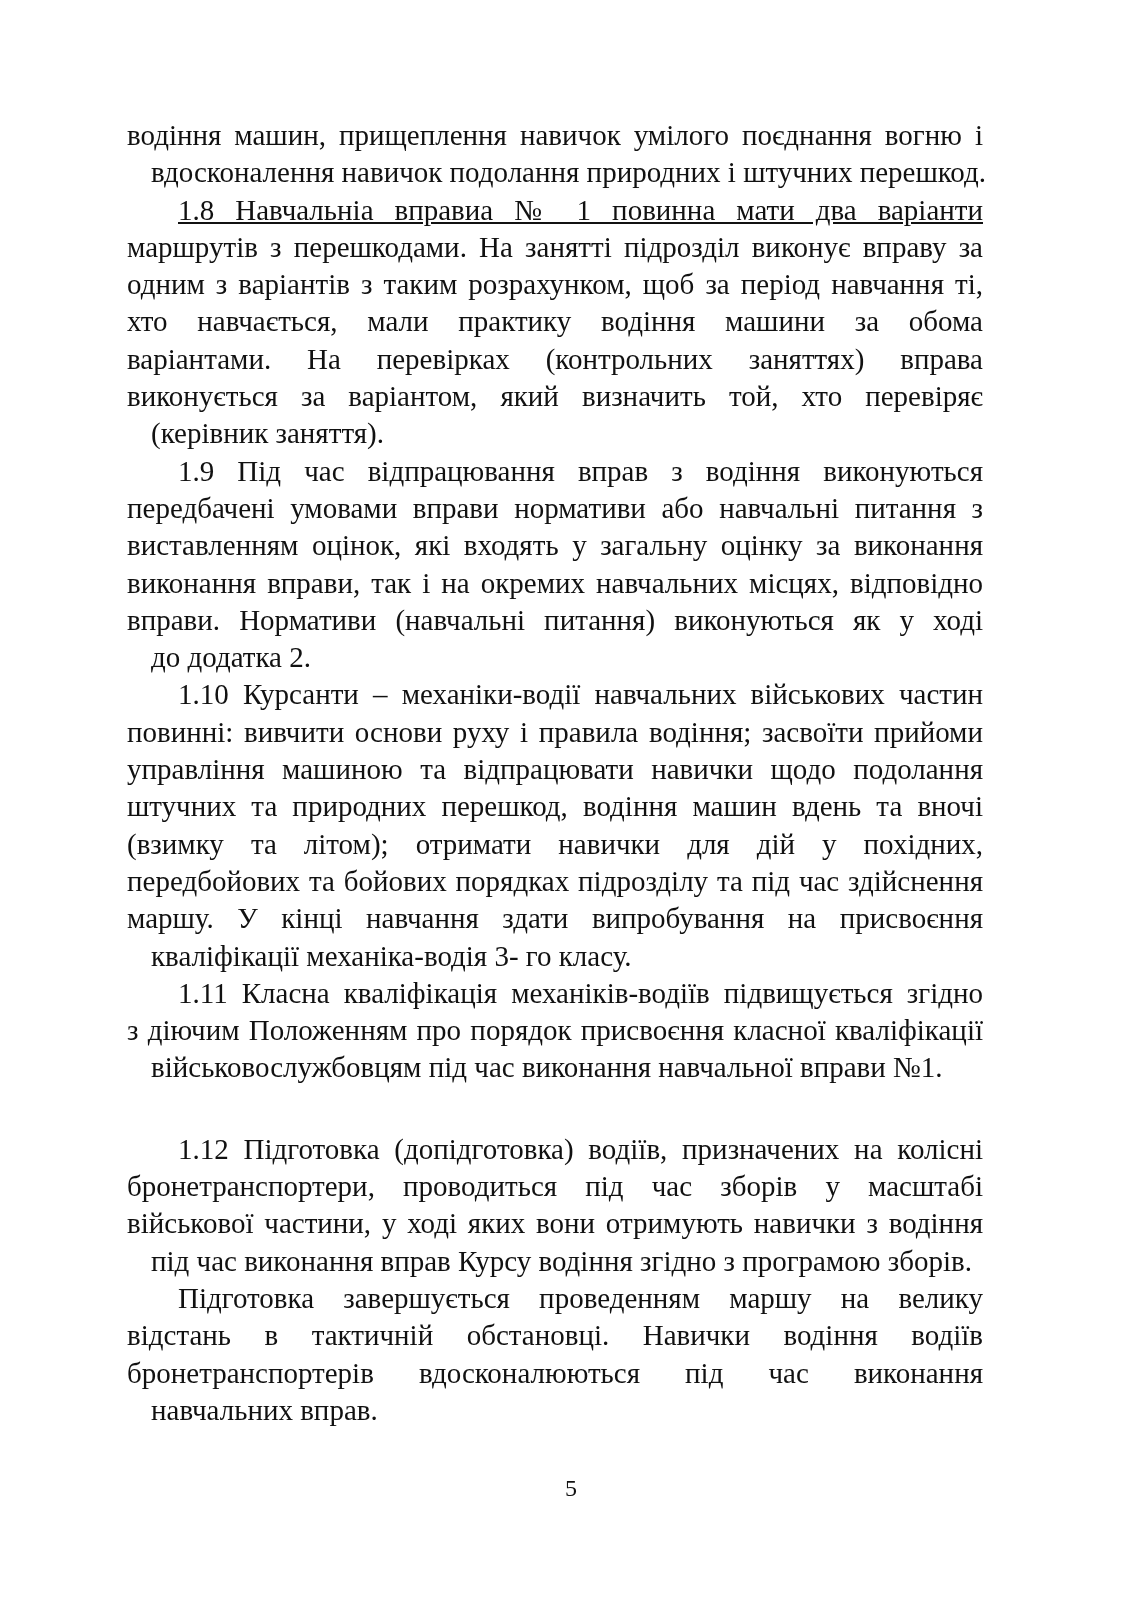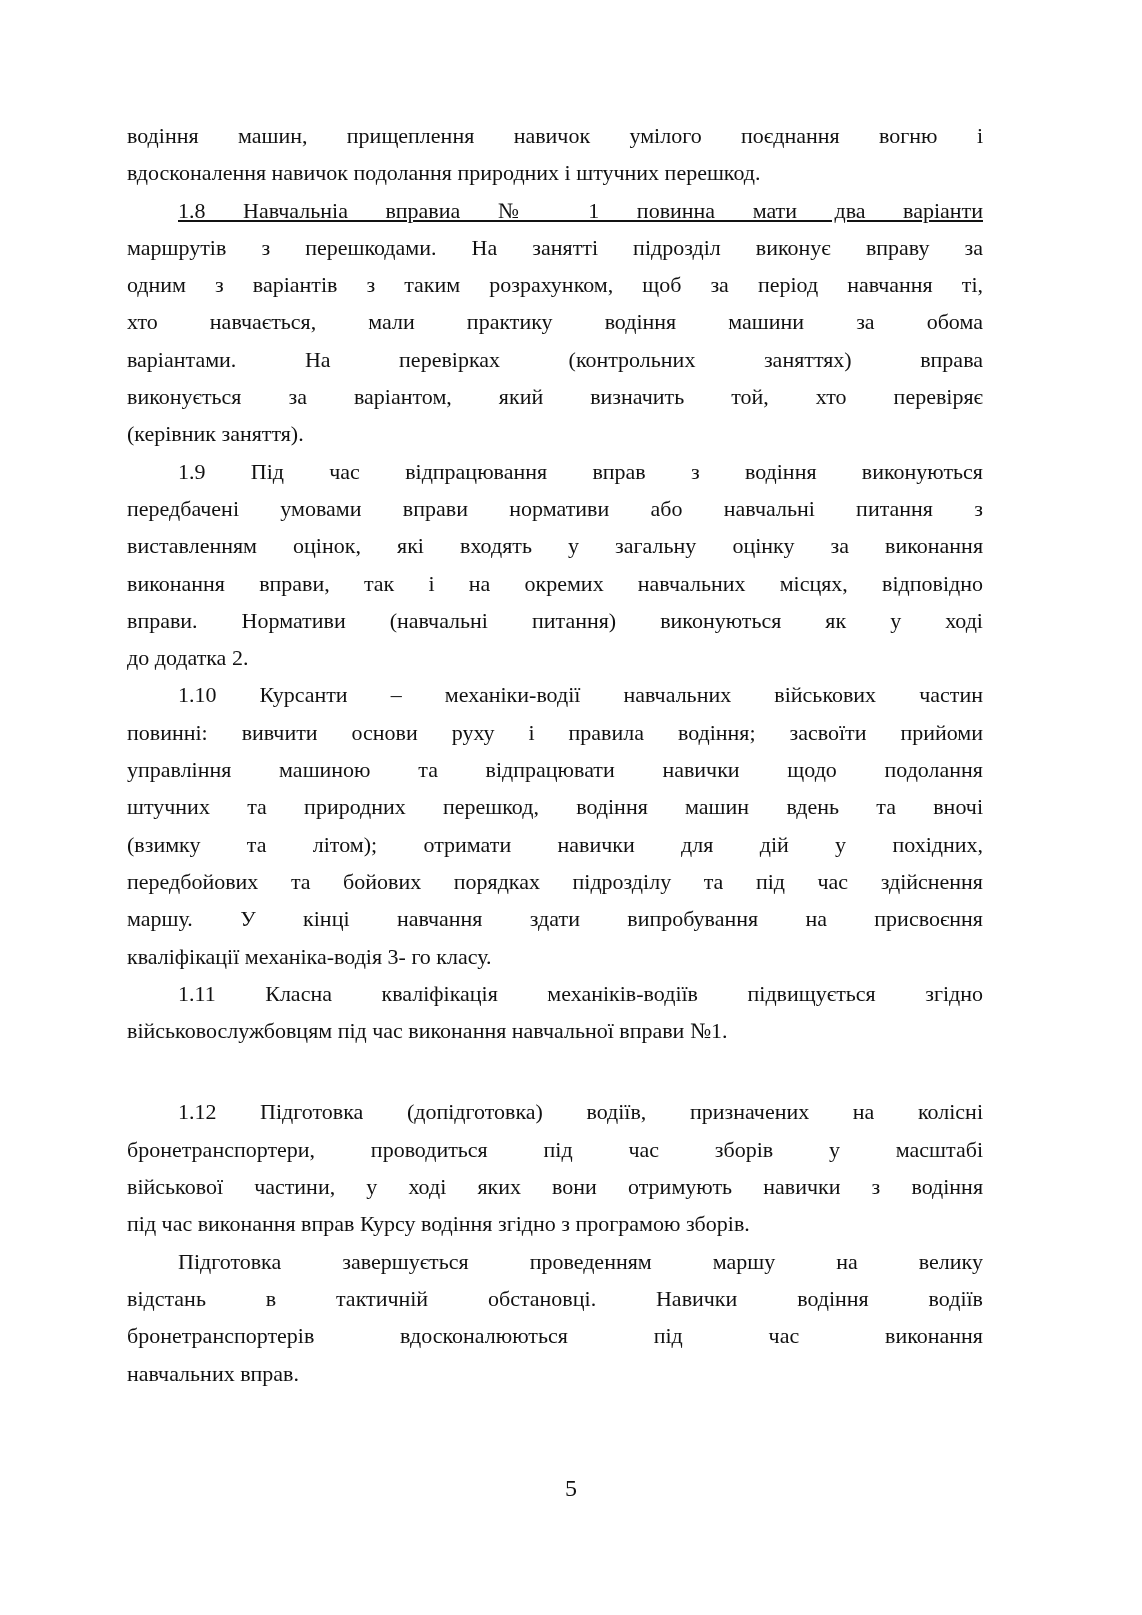--- a/index.html
+++ b/index.html
@@ -1,22 +1,22 @@
 <!DOCTYPE html>
 <html><head>
 <meta charset="utf-8">
 <style>
   html,body{margin:0;padding:0;background:#fff;}
   body{width:1142px;height:1615px;position:relative;overflow:hidden;}
   .page{position:absolute;left:127px;top:117px;width:856px;
-    font-family:"Liberation Serif","DejaVu Serif",serif;font-size:22px;
+    font-family:"Liberation Serif","DejaVu Serif",serif;font-size:29px;
     line-height:37.3px;color:#111;text-align:justify;}
   .page p{margin:0;text-indent:0;}
   .line{display:block;text-align:justify;text-align-last:justify;white-space:nowrap;}
-  .line.last{text-align-last:left;}
+  .line.last{text-align-last:left;margin-left:24px;}
   .pnum{position:absolute;left:0;width:1142px;top:1475px;text-align:center;
     font-family:"Liberation Serif","DejaVu Serif",serif;font-size:24px;color:#111;}
 </style>
 </head>
 <body>
 
 <div class="page" id="body">
     <p>
       <span class="line">водіння машин, прищеплення навичок умілого поєднання вогню і</span>
       <span class="line last">вдосконалення навичок подолання природних і штучних перешкод.</span>
@@ -43,20 +43,21 @@
       <span class="line">повинні: вивчити основи руху і правила водіння; засвоїти прийоми</span>
       <span class="line">управління машиною та відпрацювати навички щодо подолання</span>
       <span class="line">штучних та природних перешкод, водіння машин вдень та вночі</span>
       <span class="line">(взимку та літом); отримати навички для дій у похідних,</span>
       <span class="line">передбойових та бойових порядках підрозділу та під час здійснення</span>
       <span class="line">маршу. У кінці навчання здати випробування на присвоєння</span>
       <span class="line last">кваліфікації механіка-водія 3- го класу.</span>
     </p>
     <p>
       <span class="line" style="padding-left: 51px;">1.11 Класна кваліфікація механіків-водіїв підвищується згідно</span>
+      <span class="line">з діючим Положенням про порядок присвоєння класної кваліфікації</span>
       <span class="line last">військовослужбовцям під час виконання навчальної вправи №1.</span>
     </p>
     <p>
       <span class="line" style="padding-left: 51px; margin-top: 44px;">1.12 Підготовка (допідготовка) водіїв, призначених на колісні</span>
       <span class="line">бронетранспортери, проводиться під час зборів у масштабі</span>
       <span class="line">військової частини, у ході яких вони отримують навички з водіння</span>
       <span class="line last">під час виконання вправ Курсу водіння згідно з програмою зборів.</span>
     </p>
     <p>
       <span class="line" style="padding-left: 51px;">Підготовка завершується проведенням маршу на велику</span>

